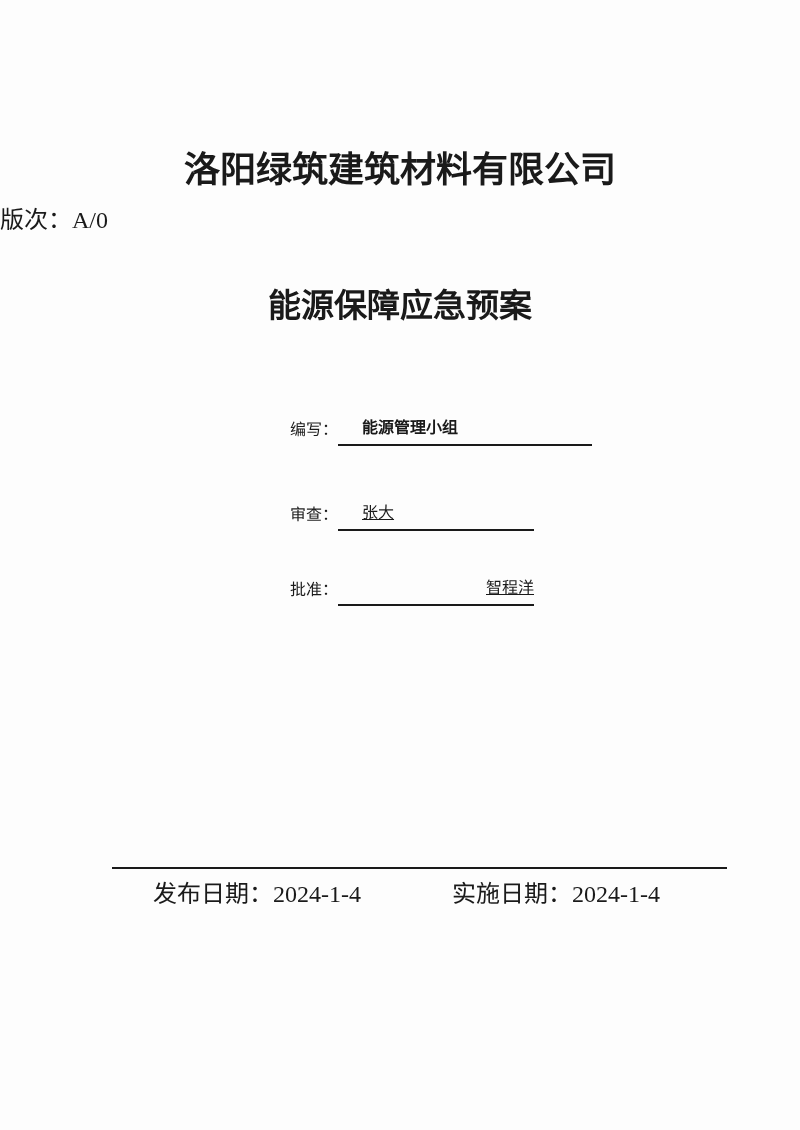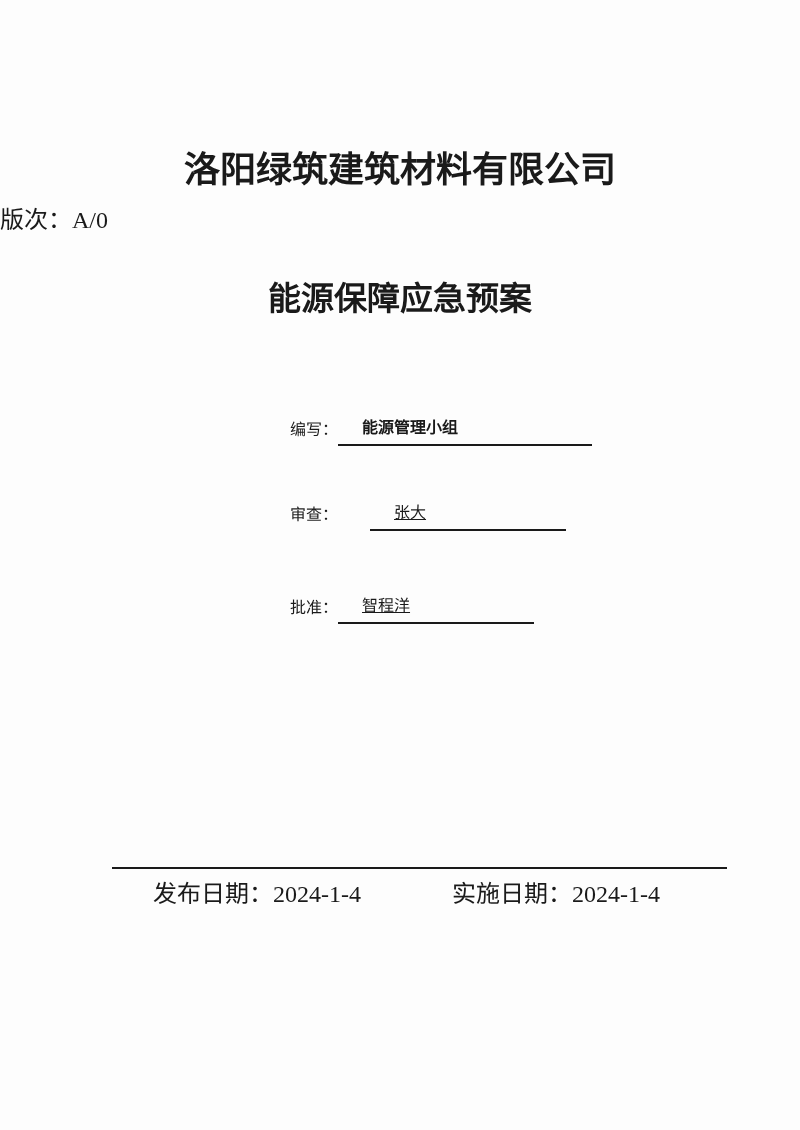--- a/index.html
+++ b/index.html
@@ -34,41 +34,41 @@
     top: 206px;
     left: 0;
     width: 100%;
     text-align: left;
     font-size: 24px;
     line-height: 28px;
     font-weight: normal;
   }
   .doc-title {
     position: absolute;
-    top: 279px;
+    top: 286px;
     left: 0;
     width: 100%;
     text-align: center;
     font-size: 33px;
     line-height: 40px;
     font-weight: bold;
   }
 
   
   .sig-row {
     position: absolute;
     left: 290px;
     display: flex;
     align-items: flex-end;
     font-size: 16px;
     line-height: 24px;
   }
   .sig-row-1 { top: 416px; }
-  .sig-row-2 { top: 501px; gap: 32px; }
-  .sig-row-3 { top: 594px; }
+  .sig-row-2 { top: 501px; }
+  .sig-row-3 { top: 576px; text-align: right; }
   .sig-label {
     display: inline-block;
     padding-bottom: 4px;
     white-space: nowrap;
   }
   .sig-line {
     display: inline-block;
     border-bottom: 2px solid #1a1a1a;
     padding: 0 0 4px 24px;
     box-sizing: border-box;

